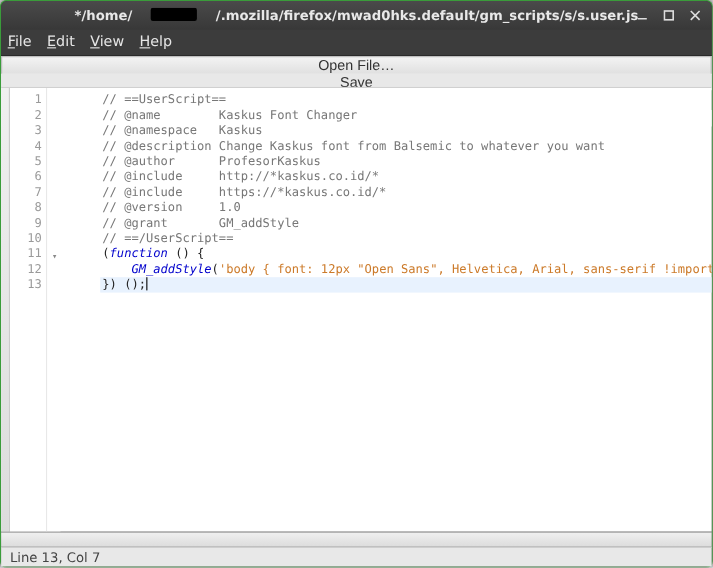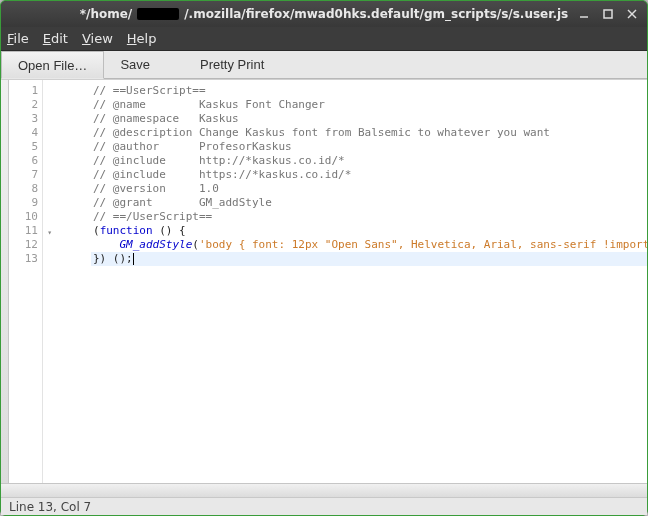--- a/index.html
+++ b/index.html
@@ -14,21 +14,21 @@
   }
   .titlebar {
     height: 26px;
     background: linear-gradient(#4a4a4a, #383838);
     border-top-left-radius: 6px; border-top-right-radius: 6px;
     display: flex; align-items: center;
     color: #e8e8e8; font-weight: bold; font-size: 12px;
     padding: 0 6px;
     position: relative;
   }
-  .titlebar .title { flex: 1; text-align: center; white-space: nowrap; overflow: hidden; text-overflow: ellipsis; display:flex; align-items:center; justify-content:center; gap:4px; }
+  .titlebar .title { flex: 1; text-align: center; white-space: nowrap; overflow: hidden; text-overflow: ellipsis; display:flex; justify-content:center; gap:16px; }
   .title .user-redact {
     display:inline-block; width:42px; height:12px; background:#000; border-radius:2px; margin:0 1px;
   }
   .win-controls { display:flex; gap:10px; position:absolute; right:8px; top:0; height:100%; align-items:center; }
   .win-btn { width:14px; height:14px; display:flex; align-items:center; justify-content:center; color:#eee; font-size:11px; cursor:default; }
   .win-btn svg { width:10px; height:10px; stroke:#ddd; stroke-width:1.5; fill:none; }
 
   .menubar {
     height: 24px;
     background: #3c3c3c;
@@ -38,21 +38,21 @@
     color:#e6e6e6; font-size:13px;
     border-bottom:1px solid #2a2a2a;
   }
   .menu-item { cursor:default; }
   .menu-item .accel { text-decoration: underline; }
 
   .toolbar {
     height: 28px;
     background: #e8e8e8;
     border-bottom: 1px solid #b8b8b8;
-    display:flex; align-items:stretch;
+    display:flex; align-items:stretch;flex-direction:column;
   }
   .tool-btn {
     padding: 0 16px;
     font-size: 13px;
     color:#333;
     display:flex; align-items:center; justify-content:center;
     background:#e8e8e8;
     border:none;
     cursor:default;
   }
@@ -98,21 +98,21 @@
     padding-top:4px;
     white-space:pre;
     color:#333;
     overflow:hidden;
     position:relative;
     margin-left:36px;
   }
   .code .line { height:14px; padding-left:2px; }
   .code .hl { background:#e8f2fe; }
   .c-comment { color:#777; }
-  .c-kw { color:#0000cc; }
+  .c-kw { color:#0000cc;font-style:italic; }
   .c-fn { color:#0000cc;font-style:italic; }
   .c-str { color:#cc7a29; }
   .c-plain { color:#222; }
   .caret {
     display:inline-block; width:1px; height:12px; background:#000; vertical-align:middle; margin-left:0; margin-top:-1px;
   }
 
   .scroll-h {
     height:14px; background: linear-gradient(#f0f0f0,#dcdcdc);
     border-top:1px solid #c6c6c6;

